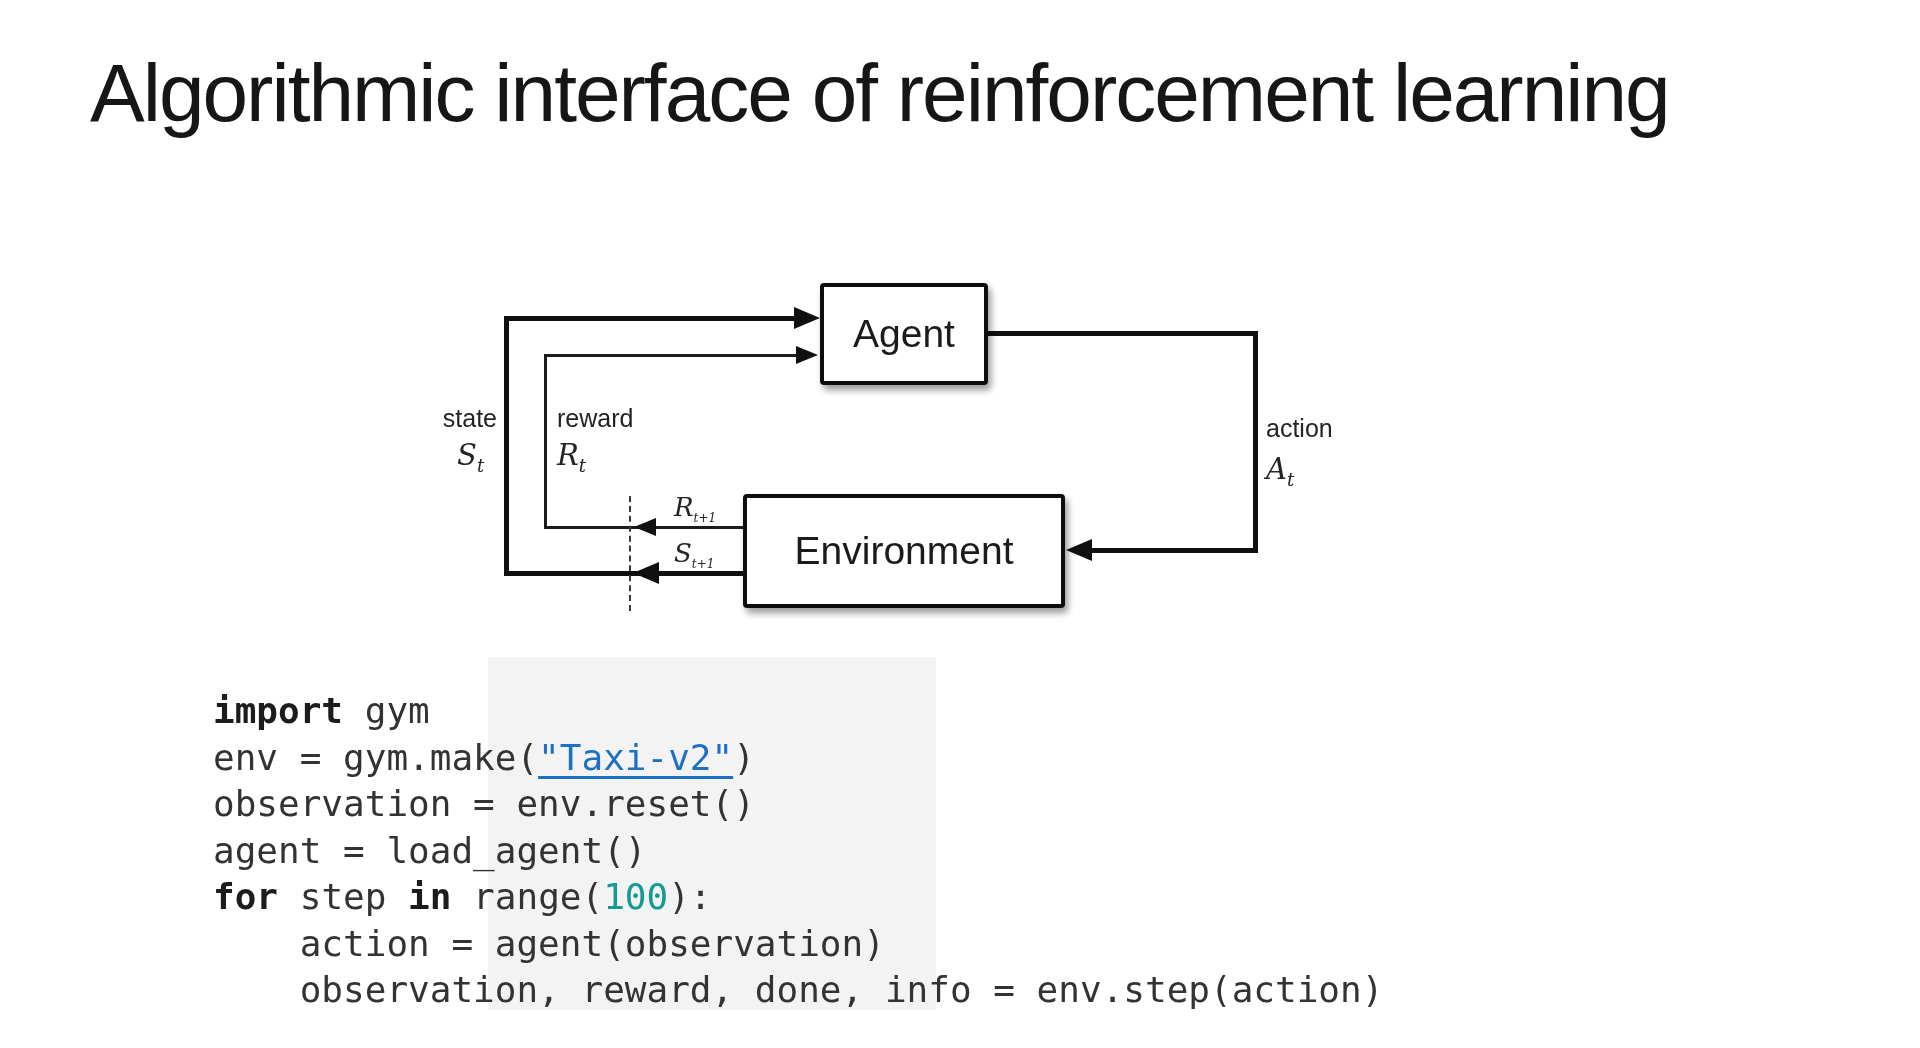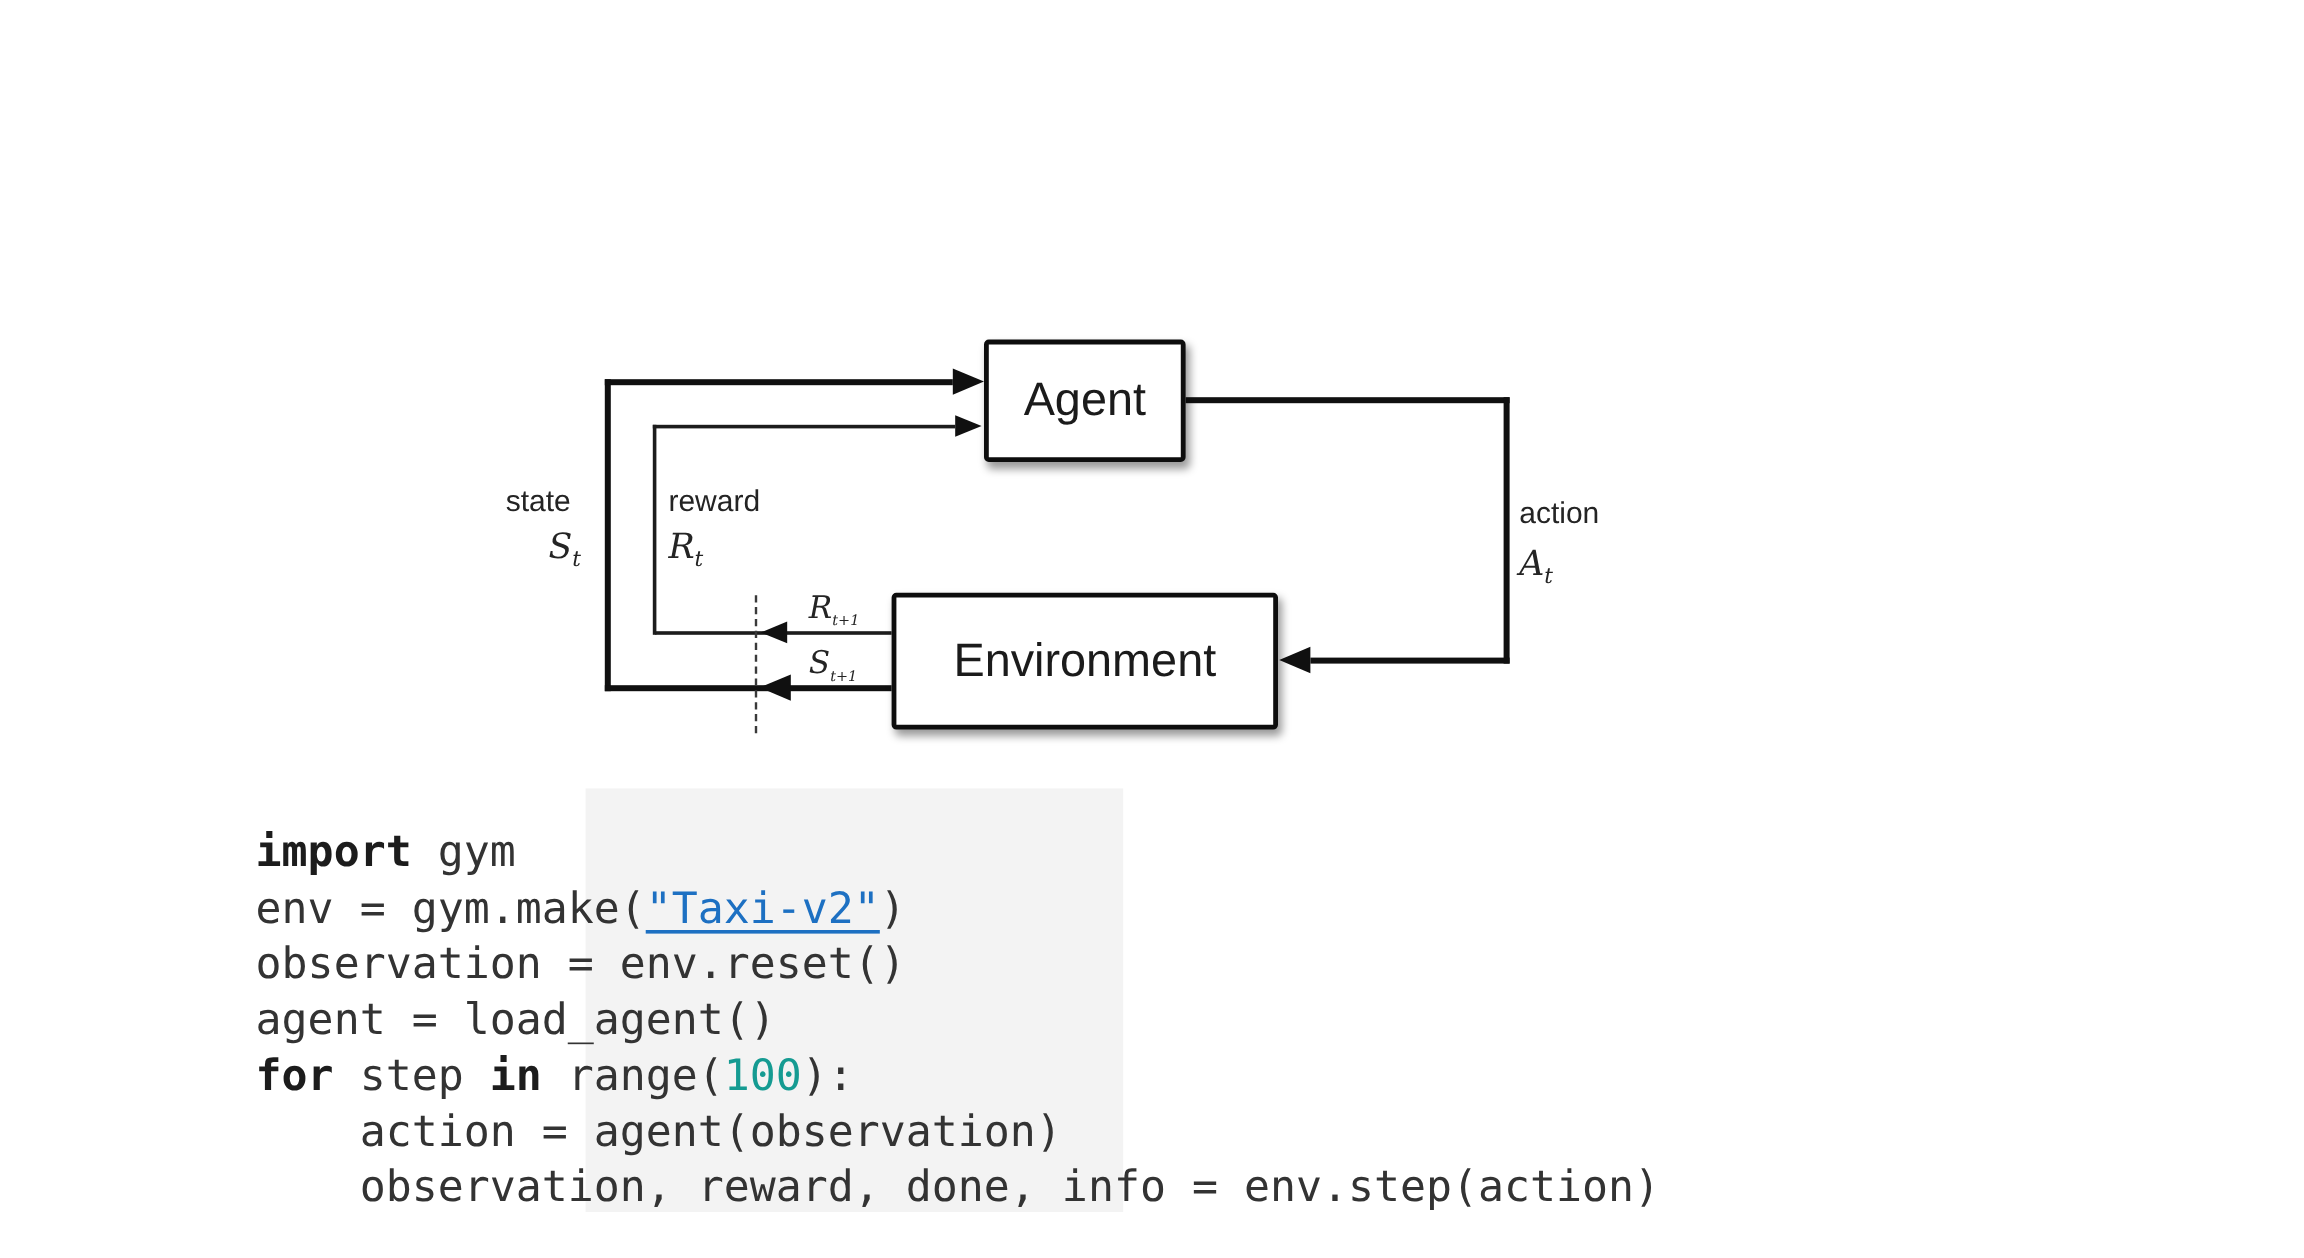--- a/index.html
+++ b/index.html
@@ -62,20 +62,21 @@
   .tok-kw{font-weight:bold;color:#1c1c1c;}
   .tok-str{color:var(--string-blue);text-decoration:underline;
     text-underline-offset:6px;text-decoration-thickness:3px;}
   .tok-num{color:var(--number-teal);}
 </style>
 </head>
 <body>
 
 <div class="slide">
 
+  <div class="title">Algorithmic interface of reinforcement learning</div>
 
   <div>
 
     <div class="vline" style="left:504px;top:316px;width:5px;height:260px;"></div>
     <div class="hline" style="left:504px;top:316px;width:290px;height:5px;"></div>
     <div class="arrow-r" style="left:794px;top:307px;"></div>
 
     <div class="vline thin" style="left:544px;top:354px;width:3px;height:175px;"></div>
     <div class="hline thin" style="left:544px;top:354px;width:252px;height:3px;"></div>
     <div class="arrow-r small" style="left:796px;top:346px;"></div>
@@ -93,21 +94,21 @@
     <div class="hline" style="left:1092px;top:548px;width:166px;height:5px;"></div>
     <div class="arrow-l" style="left:1066px;top:539px;"></div>
 
     <div class="node" style="left:820px;top:283px;width:168px;height:102px;">
       <span>Agent</span>
     </div>
     <div class="node" style="left:743px;top:494px;width:322px;height:114px;">
       <span>Environment</span>
     </div>
 
-    <div class="diag-label right-align" style="left:400px;top:404px;width:97px;text-align:center;">state</div>
+    <div class="diag-label right-align" style="left:400px;top:404px;width:97px;">state</div>
     <span class="math" style="left:445px;top:438px;margin-left:12px;"><span>S</span><sub>t</sub></span>
 
     <div class="diag-label" style="left:557px;top:404px;">reward</div>
     <span class="math" style="left:557px;top:438px;"><span>R</span><sub>t</sub></span>
 
     <span class="math small" style="left:674px;top:492px;"><span>R</span><sub>t+1</sub></span>
     <span class="math small" style="left:674px;top:538px;"><span>S</span><sub>t+1</sub></span>
 
     <div class="diag-label" style="left:1266px;top:414px;text-align:center;">action</div>
     <span class="math" style="left:1266px;top:452px;"><span>A</span><sub>t</sub></span>

